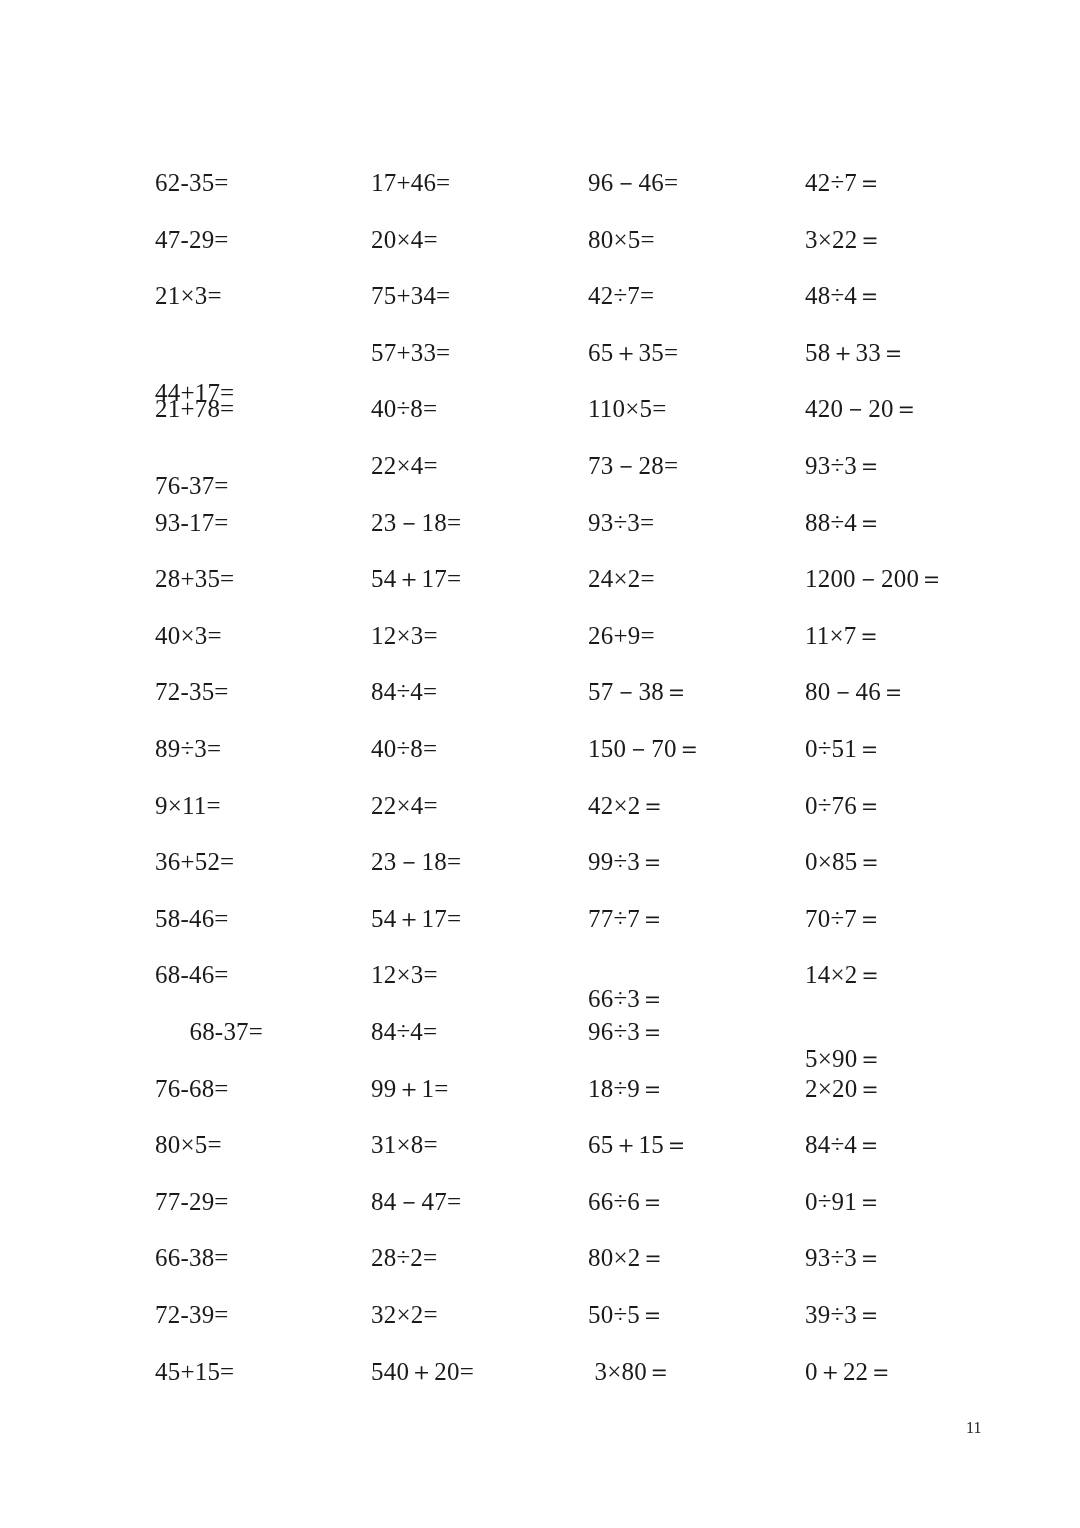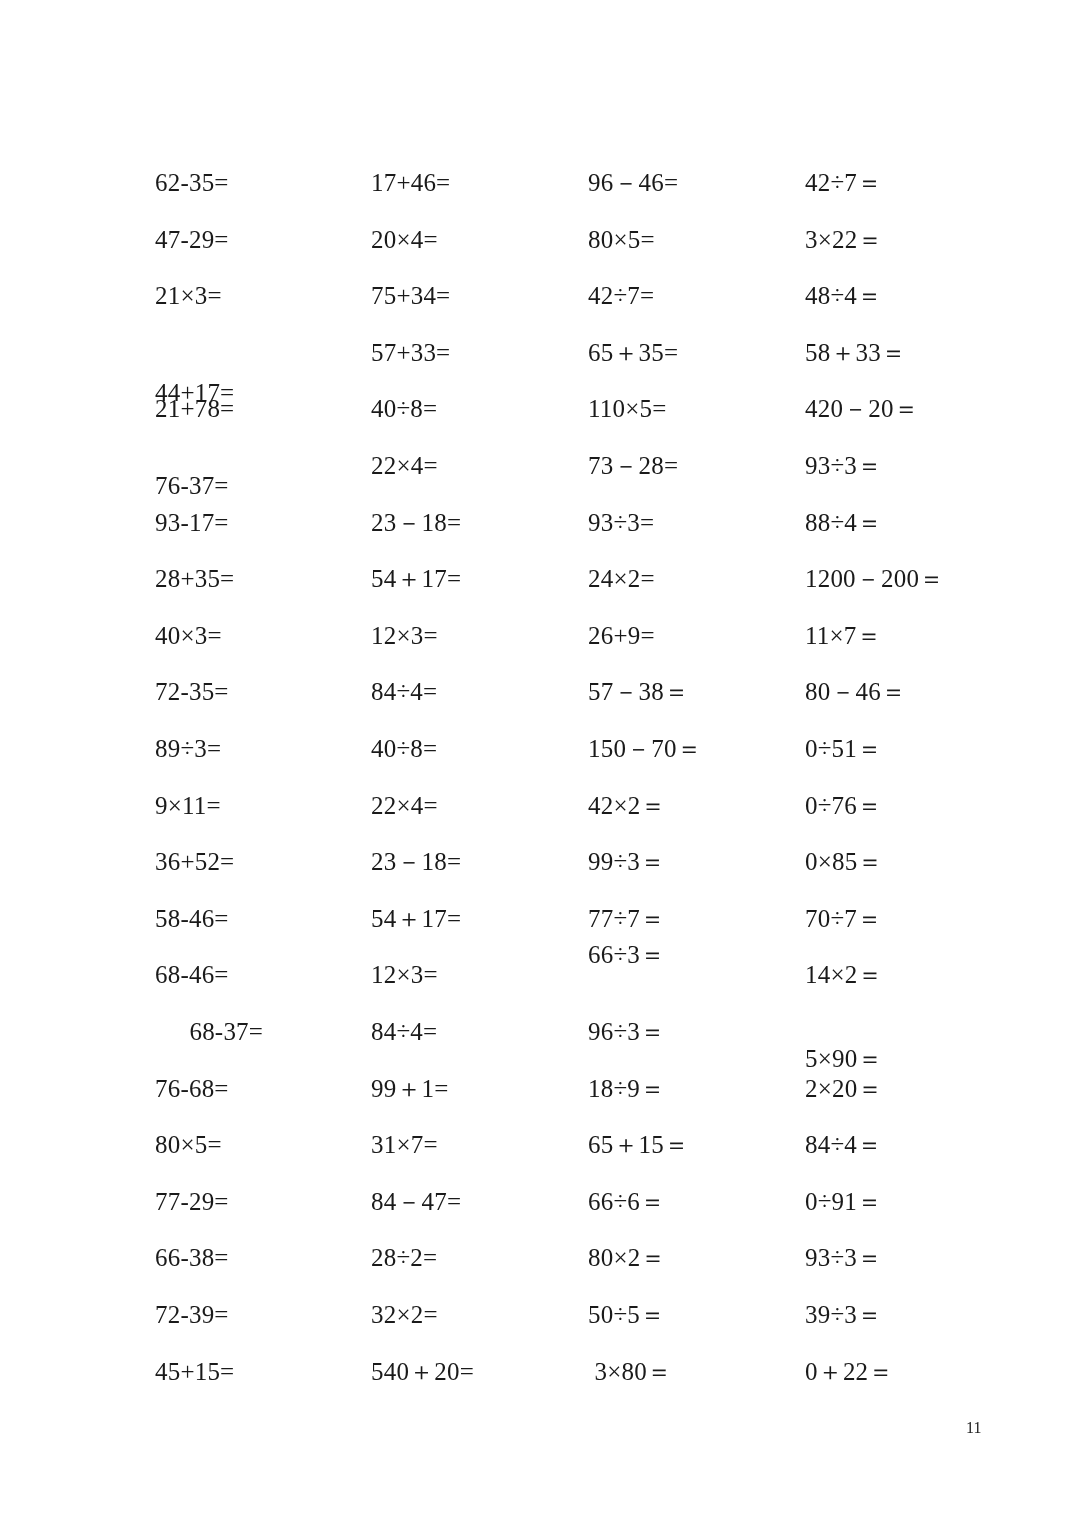--- a/index.html
+++ b/index.html
@@ -99,32 +99,32 @@
       <div class="cell" style="left: 155px; top: 847px;">36+52=</div>
       <div class="cell" style="left: 371px; top: 847px;">23－18=</div>
       <div class="cell" style="left: 588px; top: 847px;">99÷3＝</div>
       <div class="cell" style="left: 805px; top: 847px;">0×85＝</div>
       <div class="cell" style="left: 155px; top: 904px;">58-46=</div>
       <div class="cell" style="left: 371px; top: 904px;">54＋17=</div>
       <div class="cell" style="left: 588px; top: 904px;">77÷7＝</div>
       <div class="cell" style="left: 805px; top: 904px;">70÷7＝</div>
       <div class="cell" style="left: 155px; top: 960px;">68-46=</div>
       <div class="cell" style="left: 371px; top: 960px;">12×3=</div>
-      <div class="cell" style="left: 588px; top: 940px;">66÷3＝</div>
+      <div class="cell" style="left: 588px; top: 984px;">66÷3＝</div>
       <div class="cell" style="left: 805px; top: 960px;">14×2＝</div>
       <div class="cell" style="left: 155px; top: 1017px; margin-left: 28px;"> 68-37=</div>
       <div class="cell" style="left: 371px; top: 1017px;">84÷4=</div>
       <div class="cell" style="left: 588px; top: 1017px;">96÷3＝</div>
       <div class="cell" style="left: 805px; top: 1014px; margin-top: 30px;">5×90＝</div>
       <div class="cell" style="left: 155px; top: 1074px;">76-68=</div>
       <div class="cell" style="left: 371px; top: 1074px;">99＋1=</div>
       <div class="cell" style="left: 588px; top: 1074px;">18÷9＝</div>
       <div class="cell" style="left: 805px; top: 1074px;">2×20＝</div>
       <div class="cell" style="left: 155px; top: 1130px;">80×5=</div>
-      <div class="cell" style="left: 371px; top: 1130px;">31×7=</div>
+      <div class="cell" style="left: 371px; top: 1130px;">31×8=</div>
       <div class="cell" style="left: 588px; top: 1130px;">65＋15＝</div>
       <div class="cell" style="left: 805px; top: 1130px;">84÷4＝</div>
       <div class="cell" style="left: 155px; top: 1187px;">77-29=</div>
       <div class="cell" style="left: 371px; top: 1187px;">84－47=</div>
       <div class="cell" style="left: 588px; top: 1187px;">66÷6＝</div>
       <div class="cell" style="left: 805px; top: 1187px;">0÷91＝</div>
       <div class="cell" style="left: 155px; top: 1243px;">66-38=</div>
       <div class="cell" style="left: 371px; top: 1243px;">28÷2=</div>
       <div class="cell" style="left: 588px; top: 1243px;">80×2＝</div>
       <div class="cell" style="left: 805px; top: 1243px;">93÷3＝</div>

